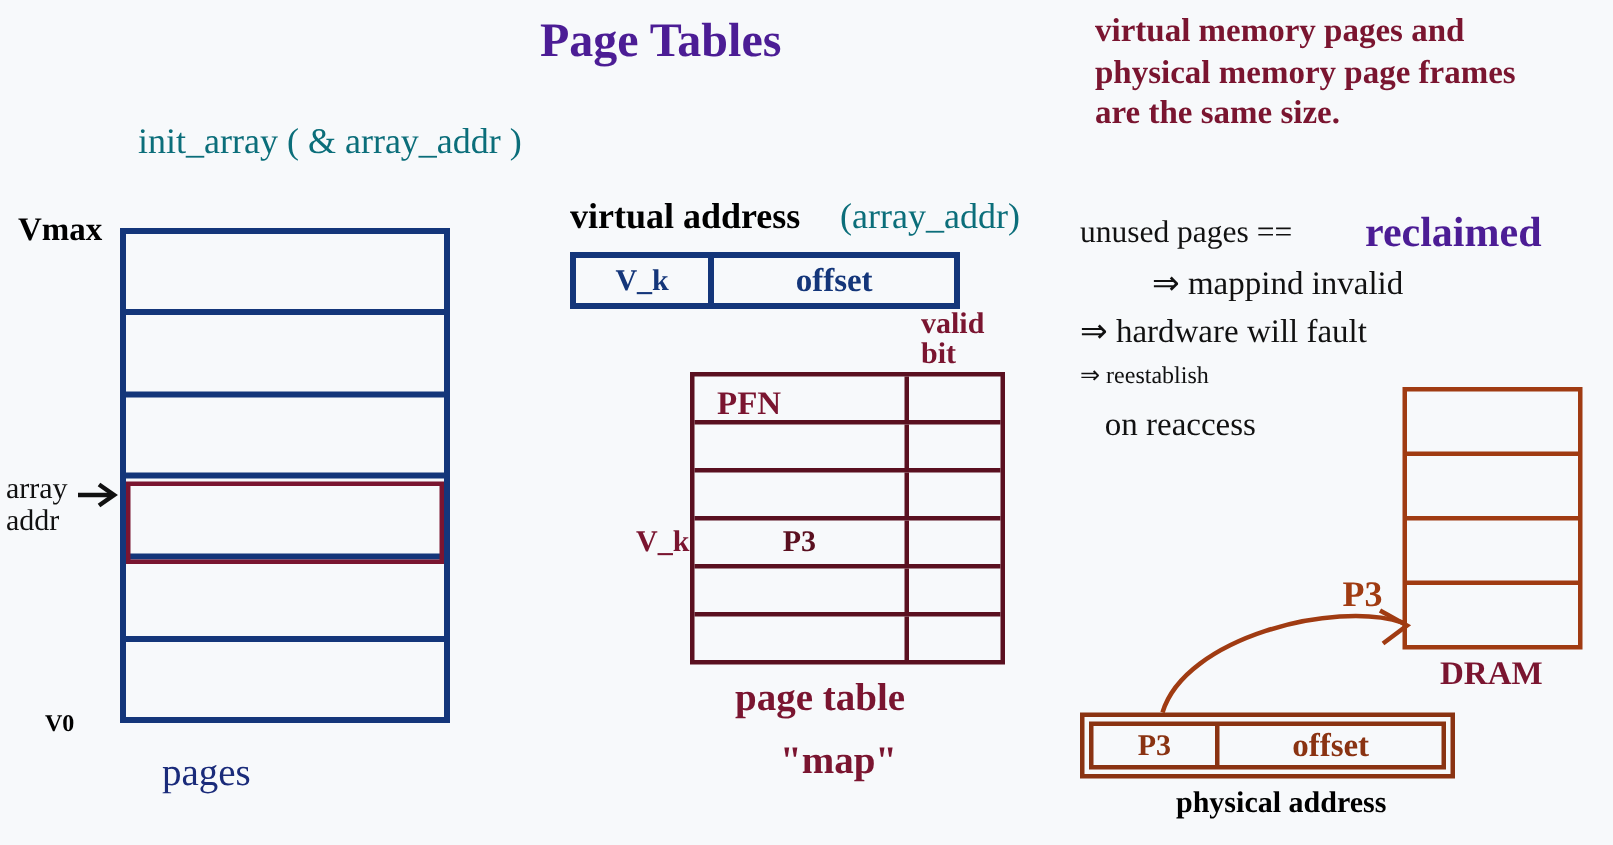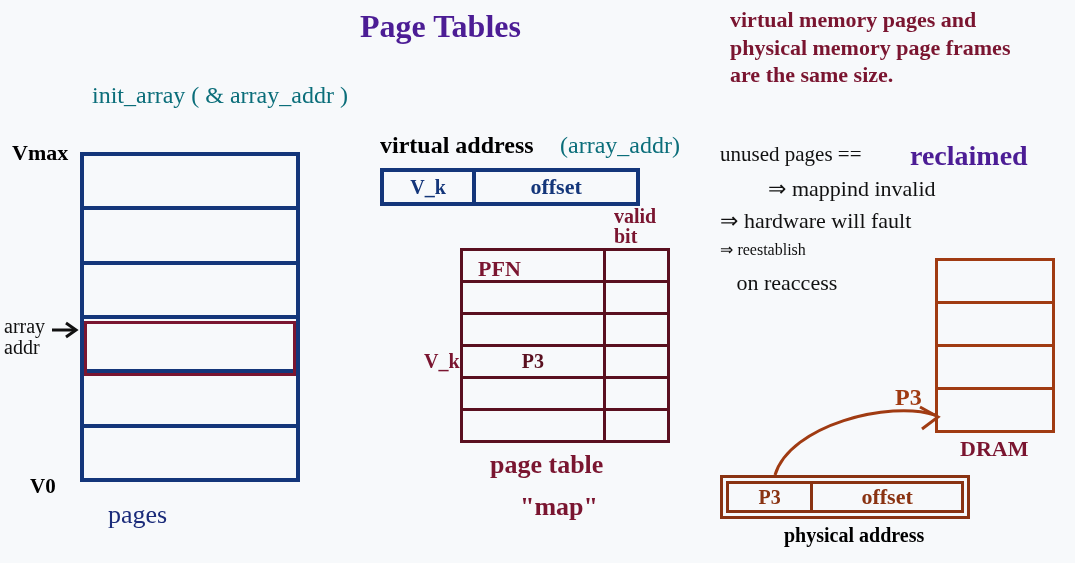--- a/index.html
+++ b/index.html
@@ -49,21 +49,21 @@
 
 <div class="ink dpurple" style="left:360px;top:8px;font-size:32px;font-weight:bold;">Page Tables</div>
 
 <div class="ink teal" style="left:92px;top:82px;font-size:24px;">init_array ( &amp; array_addr )</div>
 
 <div class="ink maroon" style="left:730px;top:6px;font-size:22px;line-height:1.25;">virtual memory pages and
 physical memory page frames
 are the same size.</div>
 
 <div class="ink green" style="left:12px;top:140px;font-size:22px;font-weight:bold;">Vmax</div>
-<div class="ink green" style="left:30px;top:474px;font-size:21px;font-weight:bold;text-align:right;">V0</div>
+<div class="ink green" style="left:30px;top:474px;font-size:16px;font-weight:bold;text-align:right;">V0</div>
 <div class="ink navy" style="left:108px;top:500px;font-size:26px;">pages</div>
 <div class="ink black" style="left:4px;top:316px;font-size:20px;line-height:1.05;">array
 addr</div>
 <svg class="arrow" style="left:52px;top:322px;width:30px;height:20px;">
   <line x1="0" y1="8" x2="22" y2="8" stroke="#111" stroke-width="3"></line>
   <polyline points="14,1 24,8 14,15" fill="none" stroke="#111" stroke-width="3"></polyline>
 </svg>
 
 <div id="vmem">
   <div class="row"></div>

